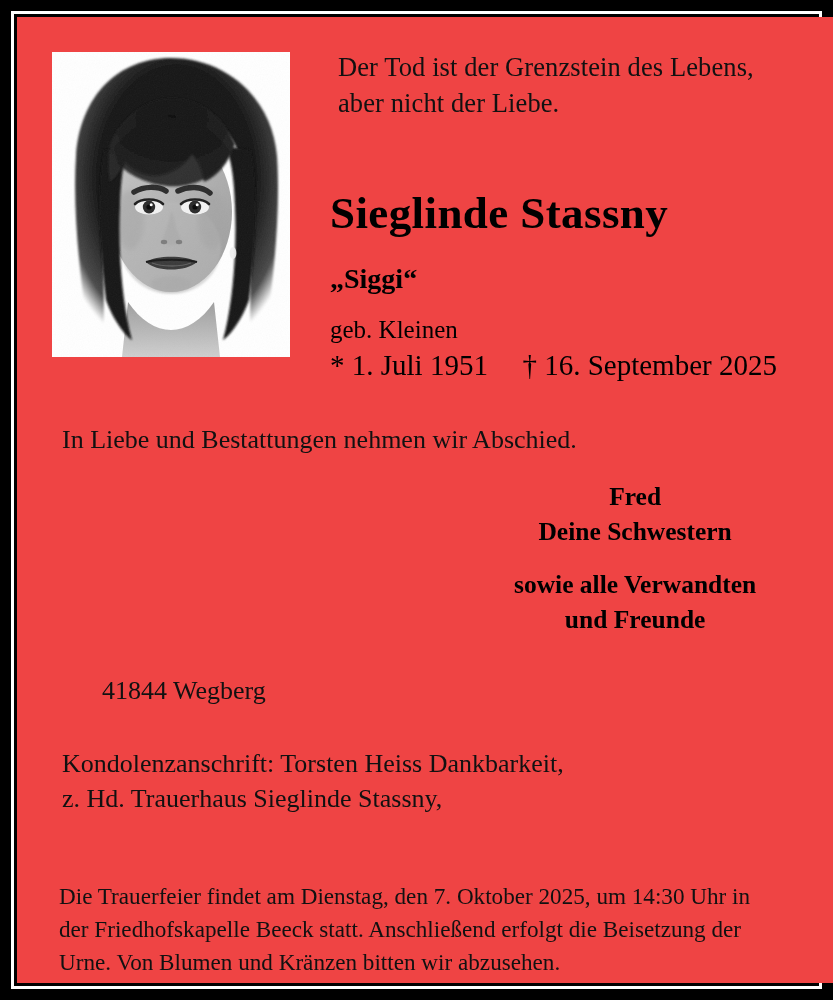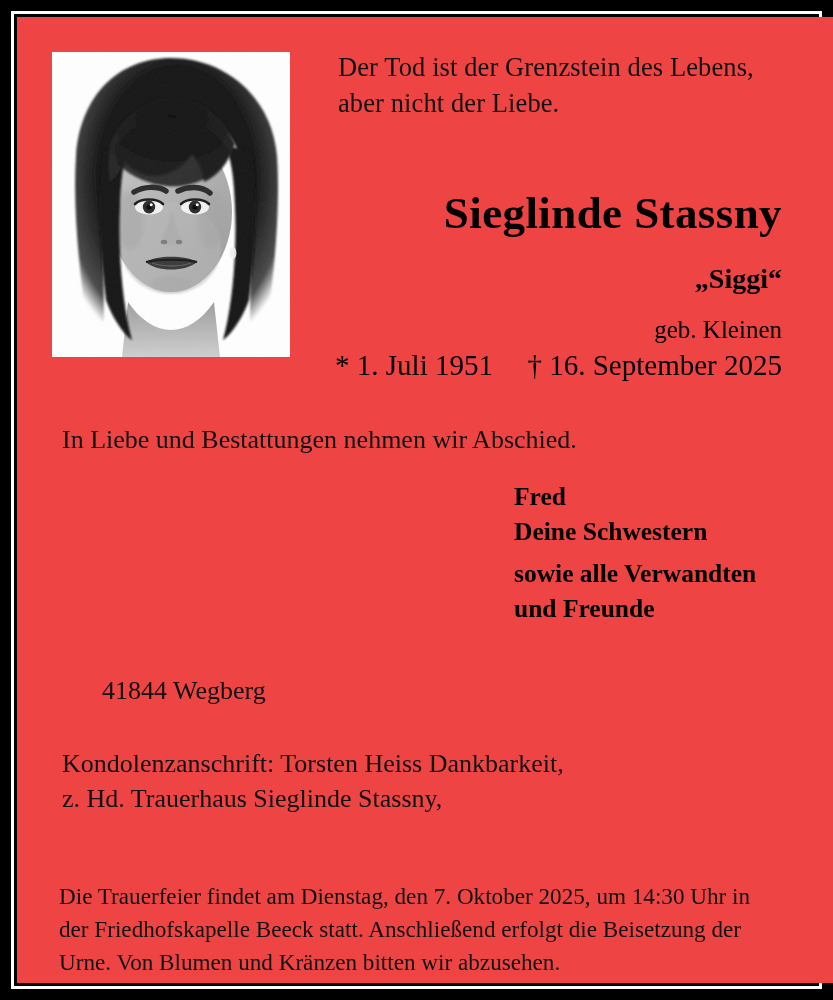--- a/index.html
+++ b/index.html
@@ -65,24 +65,24 @@
     font-size: 26.5px;
     line-height: 36px;
     color: #111111;
     letter-spacing: 0.1px;
   }
   .quote div { white-space: nowrap; }
 
   
   .name-block {
     position: absolute;
-    left: 295px;
+    left: 313px;
     top: 170px;
     width: 470px;
-    text-align: right;
+    text-align: left;
     color: #000000;
   }
   .name-main {
     font-size: 45px;
     font-weight: bold;
     line-height: 52px;
     letter-spacing: 0.4px;
     white-space: nowrap;
   }
   .name-nick {
@@ -117,22 +117,22 @@
   
   .survivors {
     position: absolute;
     left: 497px;
     top: 462px;
     font-weight: bold;
     font-size: 25.5px;
     line-height: 35px;
     color: #000000;
   }
-  .survivors div { white-space: nowrap; }
-  .survivors .gap-before { margin-top: 7px; }
+  .survivors div { white-space: nowrap; text-align: center; }
+  .survivors .gap-before { margin-top: 18px; }
 
   
   .city {
     position: absolute;
     left: 45px;
     top: 657px;
     font-size: 26px;
     line-height: 34px;
     color: #111111;
     white-space: nowrap;

